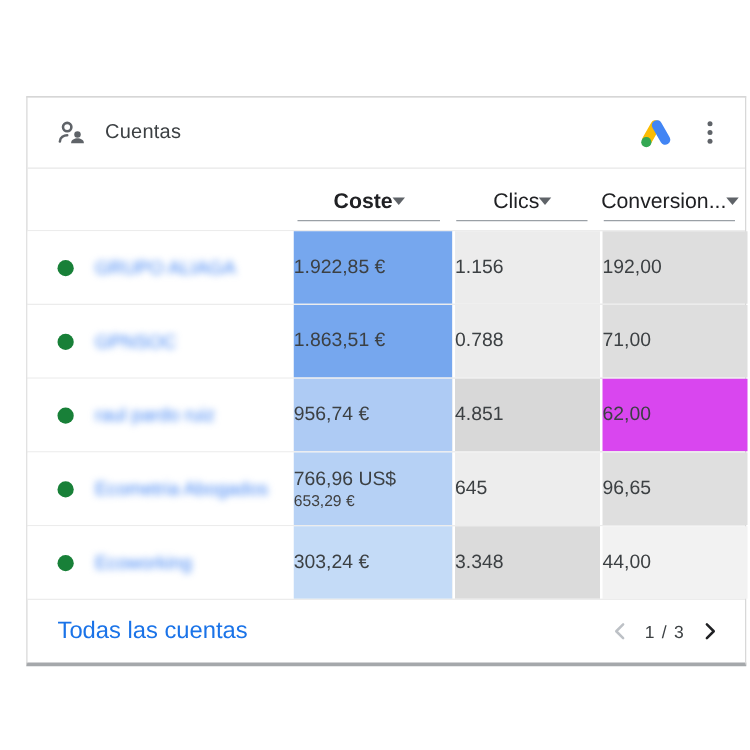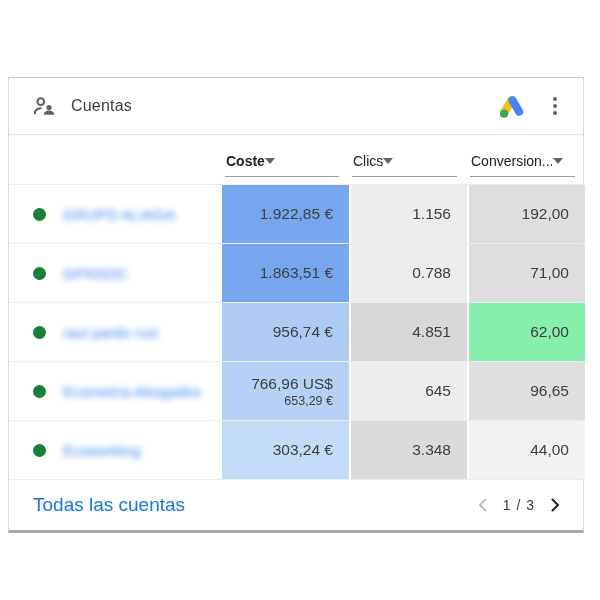--- a/index.html
+++ b/index.html
@@ -1,21 +1,21 @@
 <!DOCTYPE html>
 <html><head>
 <meta charset="utf-8">
 <style>
   * { margin: 0; padding: 0; box-sizing: border-box; }
   html, body { width: 600px; height: 600px; background: #ffffff; overflow: hidden; }
   body { font-family: "Liberation Sans", sans-serif; color: #3c4043; }
 
   .card {
     position: absolute;
-    left: 8px; top: 77px;
+    left: 21px; top: 77px;
     width: 576px; height: 456px;
     background: #ffffff;
     border: 1px solid #d8d8d8;
     border-top-color: #c9c9c9;
     border-bottom: 3px solid #a5a8ab;
     display: flex;
     flex-direction: column;
   }
 
   
@@ -35,23 +35,23 @@
            flex-direction: column; gap: 3px; cursor: pointer; }
   .kebab i { width: 4px; height: 4px; border-radius: 50%; background: #5f6368; display: block; }
 
   
   .col-grid { display: grid; grid-template-columns: 213px 127px 118px 118px; }
 
   
   .col-headers { height: 49px; flex: 0 0 auto; }
   .col-head {
     position: relative;
-    display: flex; align-items: center; justify-content: flex-start;
+    display: flex; align-items: center; justify-content: center;
     padding: 0 10px 0 4px;
-    font-size: 14px; color: #202124;
+    font-size: 17px; color: #202124;
     cursor: pointer;
   }
   .col-head .lbl { padding-top: 2px; }
   .col-head.bold .lbl { font-weight: bold; }
   .sort-arrow {
     width: 0; height: 0;
     border-left: 5px solid transparent;
     border-right: 5px solid transparent;
     border-top: 6px solid #5f6368;
     margin-top: 3px;
@@ -73,21 +73,21 @@
   .dot { width: 13px; height: 13px; border-radius: 50%; flex: 0 0 auto; margin-right: 17px; }
   .acct-name {
     font-size: 15px; color: #4285f4;
     filter: blur(3px);
     white-space: nowrap;
     cursor: pointer;
     text-decoration: none;
   }
   .num-cell {
     display: flex; flex-direction: column;
-    align-items: flex-end; justify-content: center;
+    justify-content: center;
     padding-right: 16px;
     font-size: 15.5px; color: #3c4043;
     border-left: 2px solid #ffffff;
   }
   .num-cell.cost { border-left: none; }
   .cost-secondary { font-size: 12.5px; color: #404040; margin-top: 1px; }
   .cost-secondary:empty { display: none; }
 
   
   .card-footer {
@@ -186,21 +186,21 @@
       <span class="dot" style="background: rgb(24, 128, 56);"></span>
       <a class="acct-name">raul pardo ruiz</a>
     </div>
     <div class="num-cell cost" style="background: rgb(174, 203, 244);">
       <span>956,74 €</span>
 
     </div>
     <div class="num-cell" style="background: rgb(216, 216, 216);">
       <span>4.851</span>
     </div>
-    <div class="num-cell" style="background: #86efac;">
+    <div class="num-cell" style="background: #d946ef;">
       <span>62,00</span>
     </div>
   </div>
 
   <div class="trow col-grid">
     <div class="name-cell">
       <span class="dot" style="background: rgb(24, 128, 56);"></span>
       <a class="acct-name">Ecometria Abogados</a>
     </div>
     <div class="num-cell cost" style="background: rgb(182, 209, 245);">

